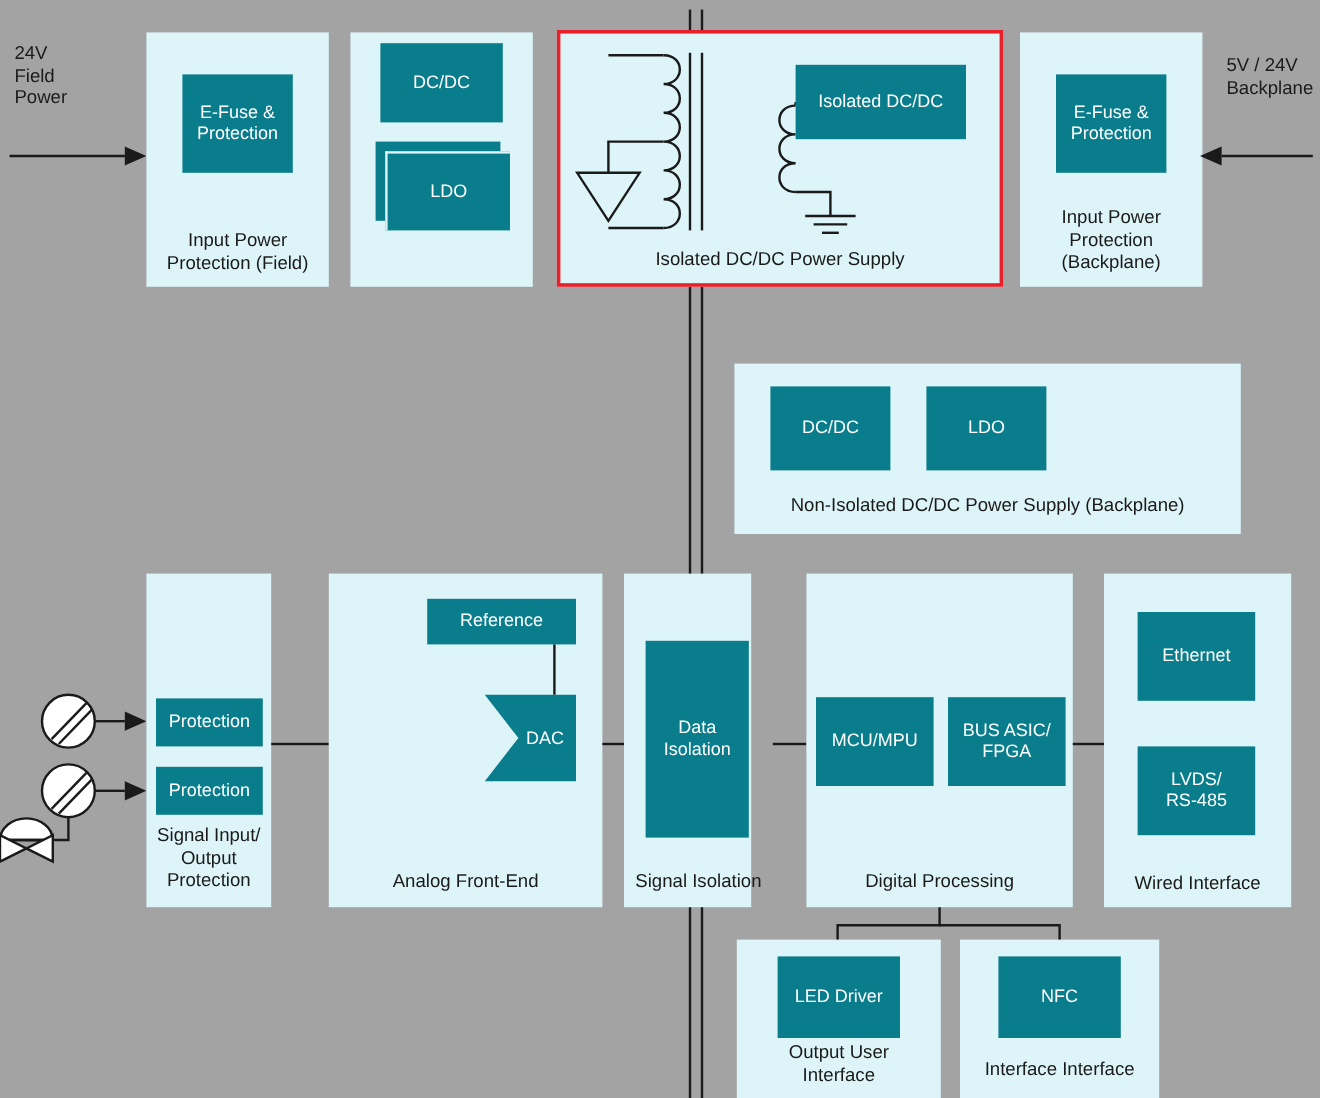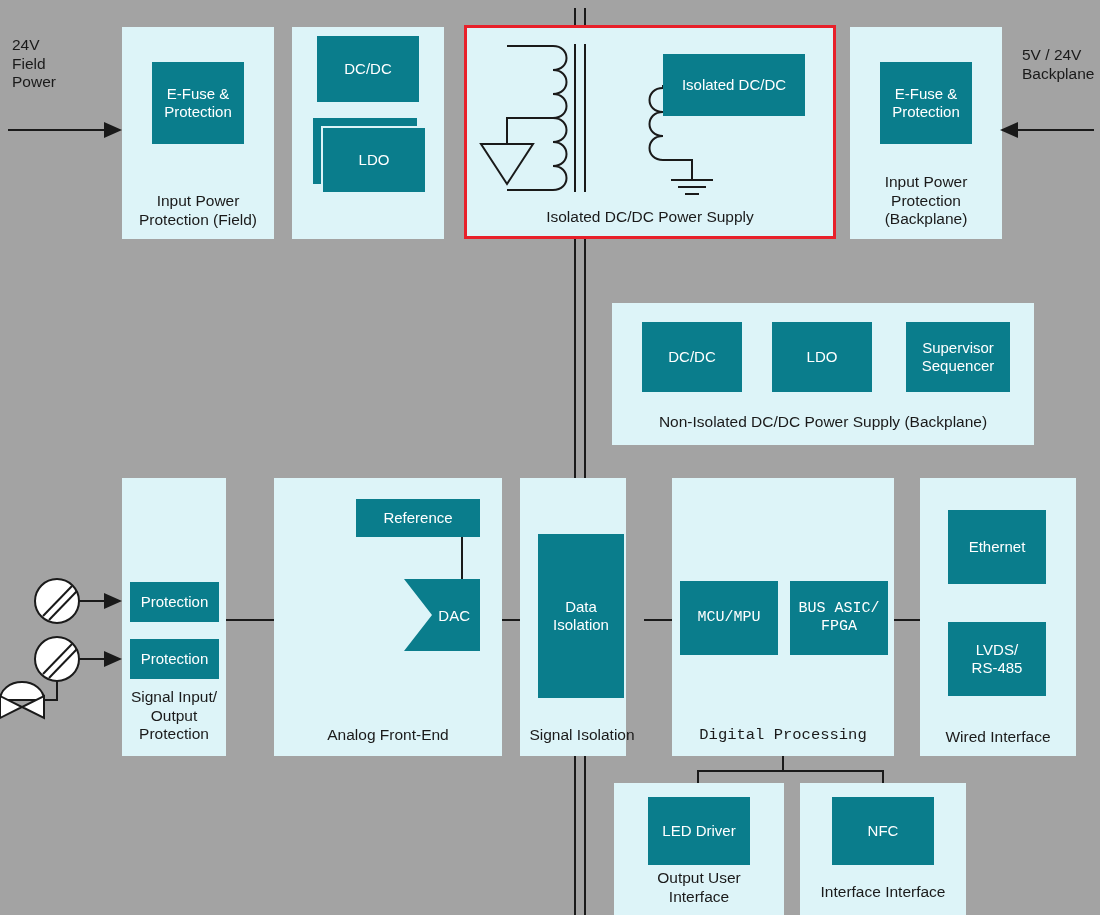--- a/index.html
+++ b/index.html
@@ -115,22 +115,20 @@
   <div class="txt" style="left:1022px;top:46px;">5V / 24V
 Backplane</div>
   <svg class="ov">
     <line x1="1094" y1="130" x2="1018" y2="130" stroke="#1a1a1a" stroke-width="2"></line>
     <polygon points="1018,122 1000,130 1018,138" fill="#1a1a1a"></polygon>
   </svg>
 
   <div class="panel" style="left:612px;top:303px;width:422px;height:142px;">
     <div class="blk" style="left:30px;top:19px;width:100px;height:70px;">DC/DC</div>
     <div class="blk" style="left:160px;top:19px;width:100px;height:70px;">LDO</div>
-    <div class="blk" style="left:294px;top:19px;width:104px;height:70px;">Supervisor
-Sequencer</div>
     <div class="panel-label" style="left:0px;top:110px;width:422px;">Non-Isolated DC/DC Power Supply (Backplane)</div>
   </div>
 
   <svg class="ov">
 
     <circle cx="57" cy="601" r="22" stroke="#1a1a1a" stroke-width="2" fill="#ffffff"></circle>
     <line x1="43" y1="616" x2="72" y2="586" stroke="#1a1a1a" stroke-width="2"></line>
     <line x1="49" y1="620" x2="77" y2="591" stroke="#1a1a1a" stroke-width="2"></line>
     <line x1="79" y1="601" x2="104" y2="601" stroke="#1a1a1a" stroke-width="2"></line>
     <polygon points="104,593 122,601 104,609" fill="#1a1a1a"></polygon>
@@ -174,21 +172,21 @@
   <div class="ln hline" style="left:502px;top:619px;width:20px;"></div>
 
   <div class="panel" style="left:520px;top:478px;width:106px;height:278px;">
     <div class="blk" style="left:18px;top:56px;width:86px;height:164px;">Data
 Isolation</div>
     <div class="panel-label" style="left:0px;top:248px;width:124px;">Signal Isolation</div>
   </div>
 
   <div class="ln hline" style="left:644px;top:619px;width:28px;"></div>
 
-  <div class="panel" style="left:672px;top:478px;width:222px;height:278px;font-family:Liberation Mono, monospace;">
+  <div class="panel" style="left:672px;top:478px;width:222px;height:278px;">
     <div class="blk" style="left:8px;top:103px;width:98px;height:74px;">MCU/MPU</div>
     <div class="blk" style="left:118px;top:103px;width:98px;height:74px;">BUS ASIC/
 FPGA</div>
     <div class="panel-label" style="left:0px;top:248px;width:222px;">Digital Processing</div>
   </div>
 
   <div class="ln hline" style="left:894px;top:619px;width:26px;"></div>
 
   <div class="panel" style="left:920px;top:478px;width:156px;height:278px;">
     <div class="blk" style="left:28px;top:32px;width:98px;height:74px;">Ethernet</div>

